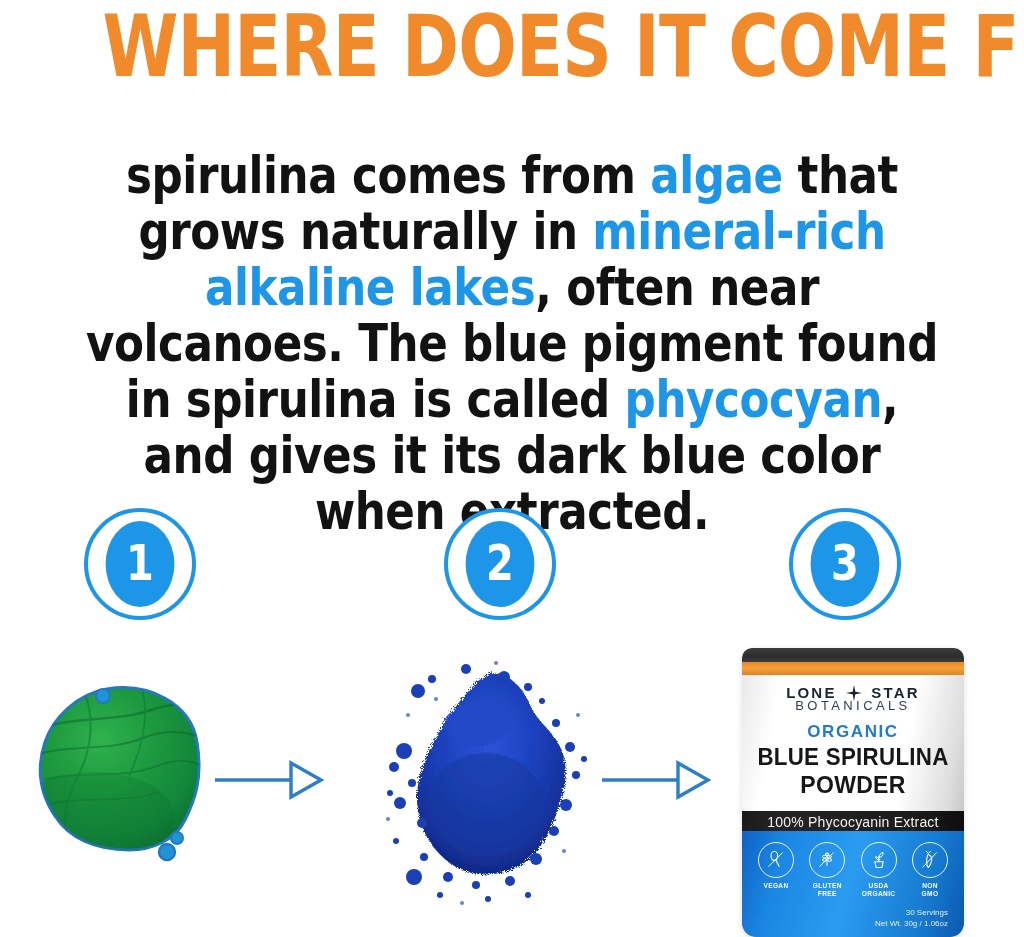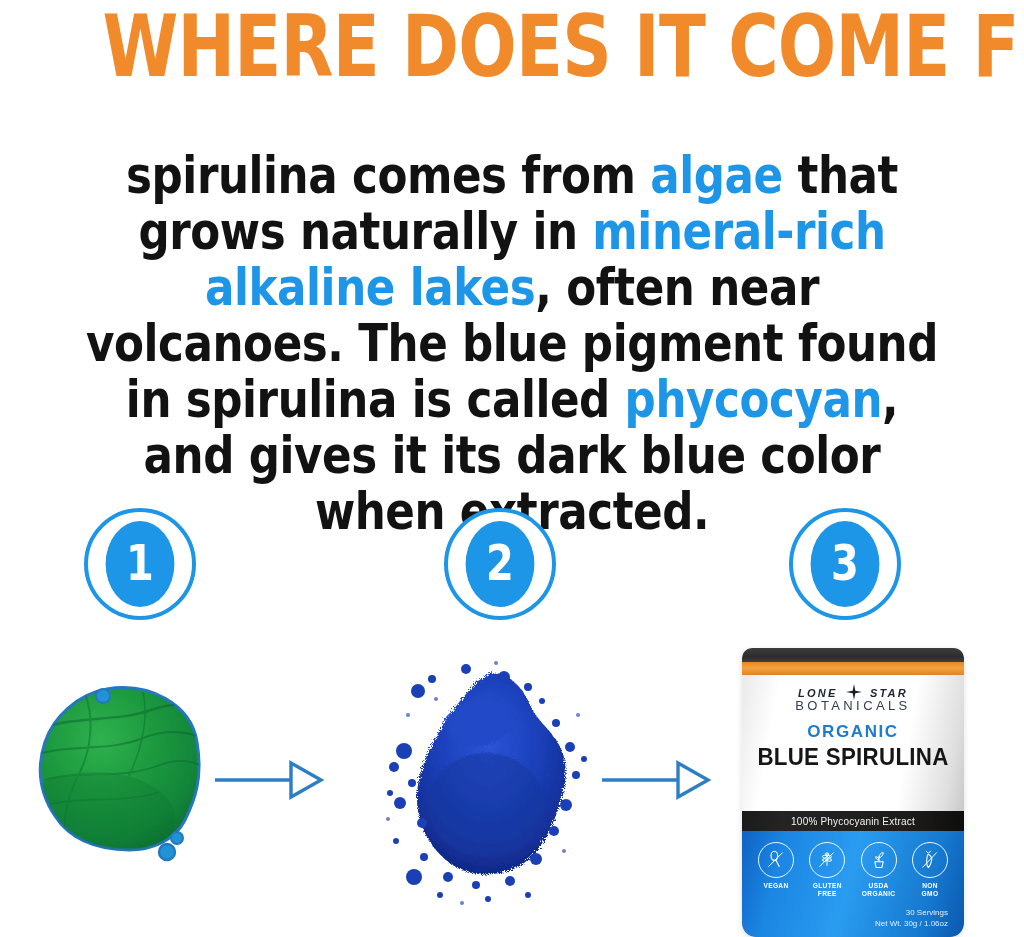--- a/index.html
+++ b/index.html
@@ -155,24 +155,23 @@
     position: absolute;
     left: 0; top: 183px; width: 100%; bottom: 0;
     background: linear-gradient(105deg, #0f63c4 0%, #1b86e3 18%, #2a9cf0 48%, #1579cf 82%, #0b57ad 100%);
     border-radius: 0 0 12px 12px;
   }
 
   .pkg-logo {
     position: absolute; left: 0; top: 36px; width: 100%;
     text-align: center;
     color: #1b2430;
-    font-size: 11px;
+    font-size: 15px;
     font-weight: bold;
     letter-spacing: 2.2px;
-    font-style: italic;
   }
   .pkg-logo-sub {
     position: absolute; left: 0; top: 50px; width: 100%;
     text-align: center;
     color: #33404f;
     font-size: 13px;
     letter-spacing: 3.4px;
   }
   .pkg-star {
     display: inline-block;
@@ -200,21 +199,21 @@
   .pkg-name2 {
     position: absolute; left: 0; top: 124px; width: 100%;
     text-align: center;
     color: #161616;
     font-size: 23px;
     font-weight: bold;
     letter-spacing: 0.3px;
   }
   .pkg-extract {
     color: #f2f2f2;
-    font-size: 10px;
+    font-size: 14px;
     letter-spacing: 0.2px;
   }
 
   #pkg-badges {
     position: absolute;
     left: 10px; top: 194px; right: 10px;
     display: flex;
     justify-content: space-between;
   }
   .pkg-badge { width: 48px; text-align: center; }
@@ -397,20 +396,21 @@
       <span>LONE</span>
       <svg class="pkg-star" viewBox="0 0 24 24">
         <path d="M12 0 L14 10 L24 12 L14 14 L12 24 L10 14 L0 12 L10 10 Z" fill="#16202c"></path>
       </svg>
       <span>STAR</span>
     </div>
     <div class="pkg-logo-sub">BOTANICALS</div>
 
     <div class="pkg-organic">ORGANIC</div>
     <div class="pkg-name1">BLUE SPIRULINA</div>
+    <div class="pkg-name2">POWDER</div>
 
     <div id="pkg-blackband">
       <span class="pkg-extract">100% Phycocyanin Extract</span>
     </div>
 
     <div id="pkg-blue"></div>
 
     <div id="pkg-badges">
 
       <div class="pkg-badge">

